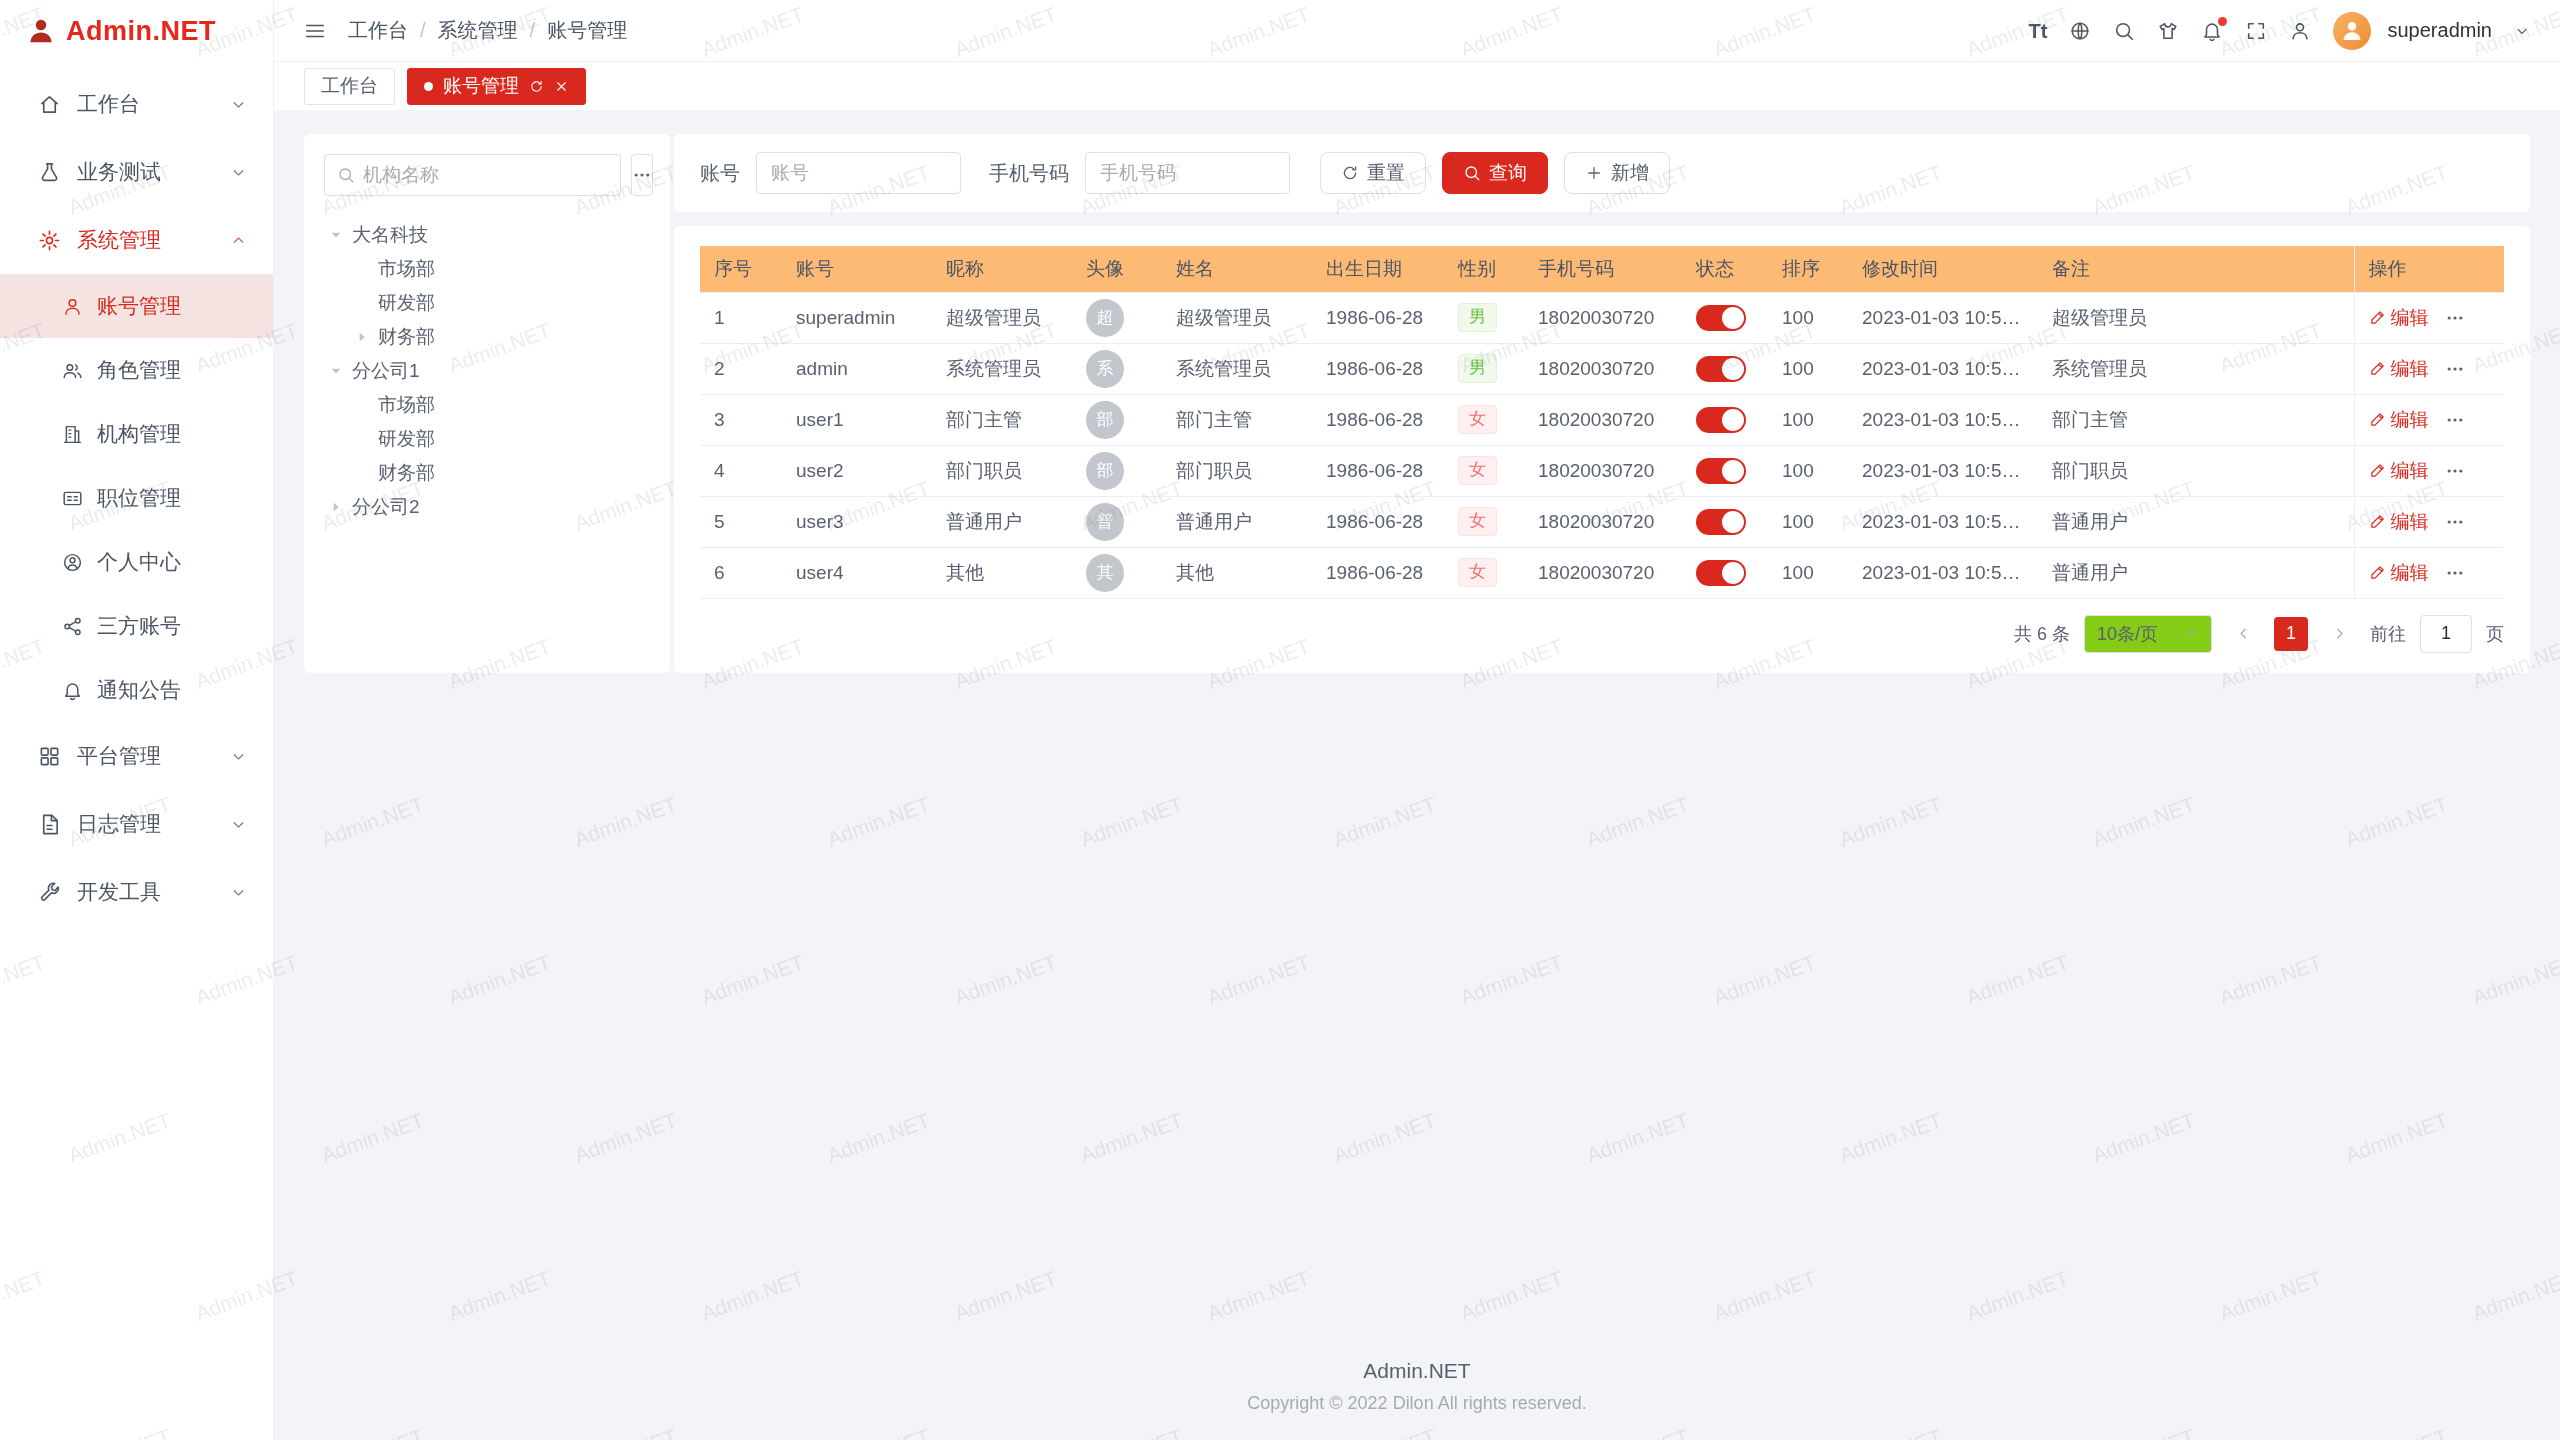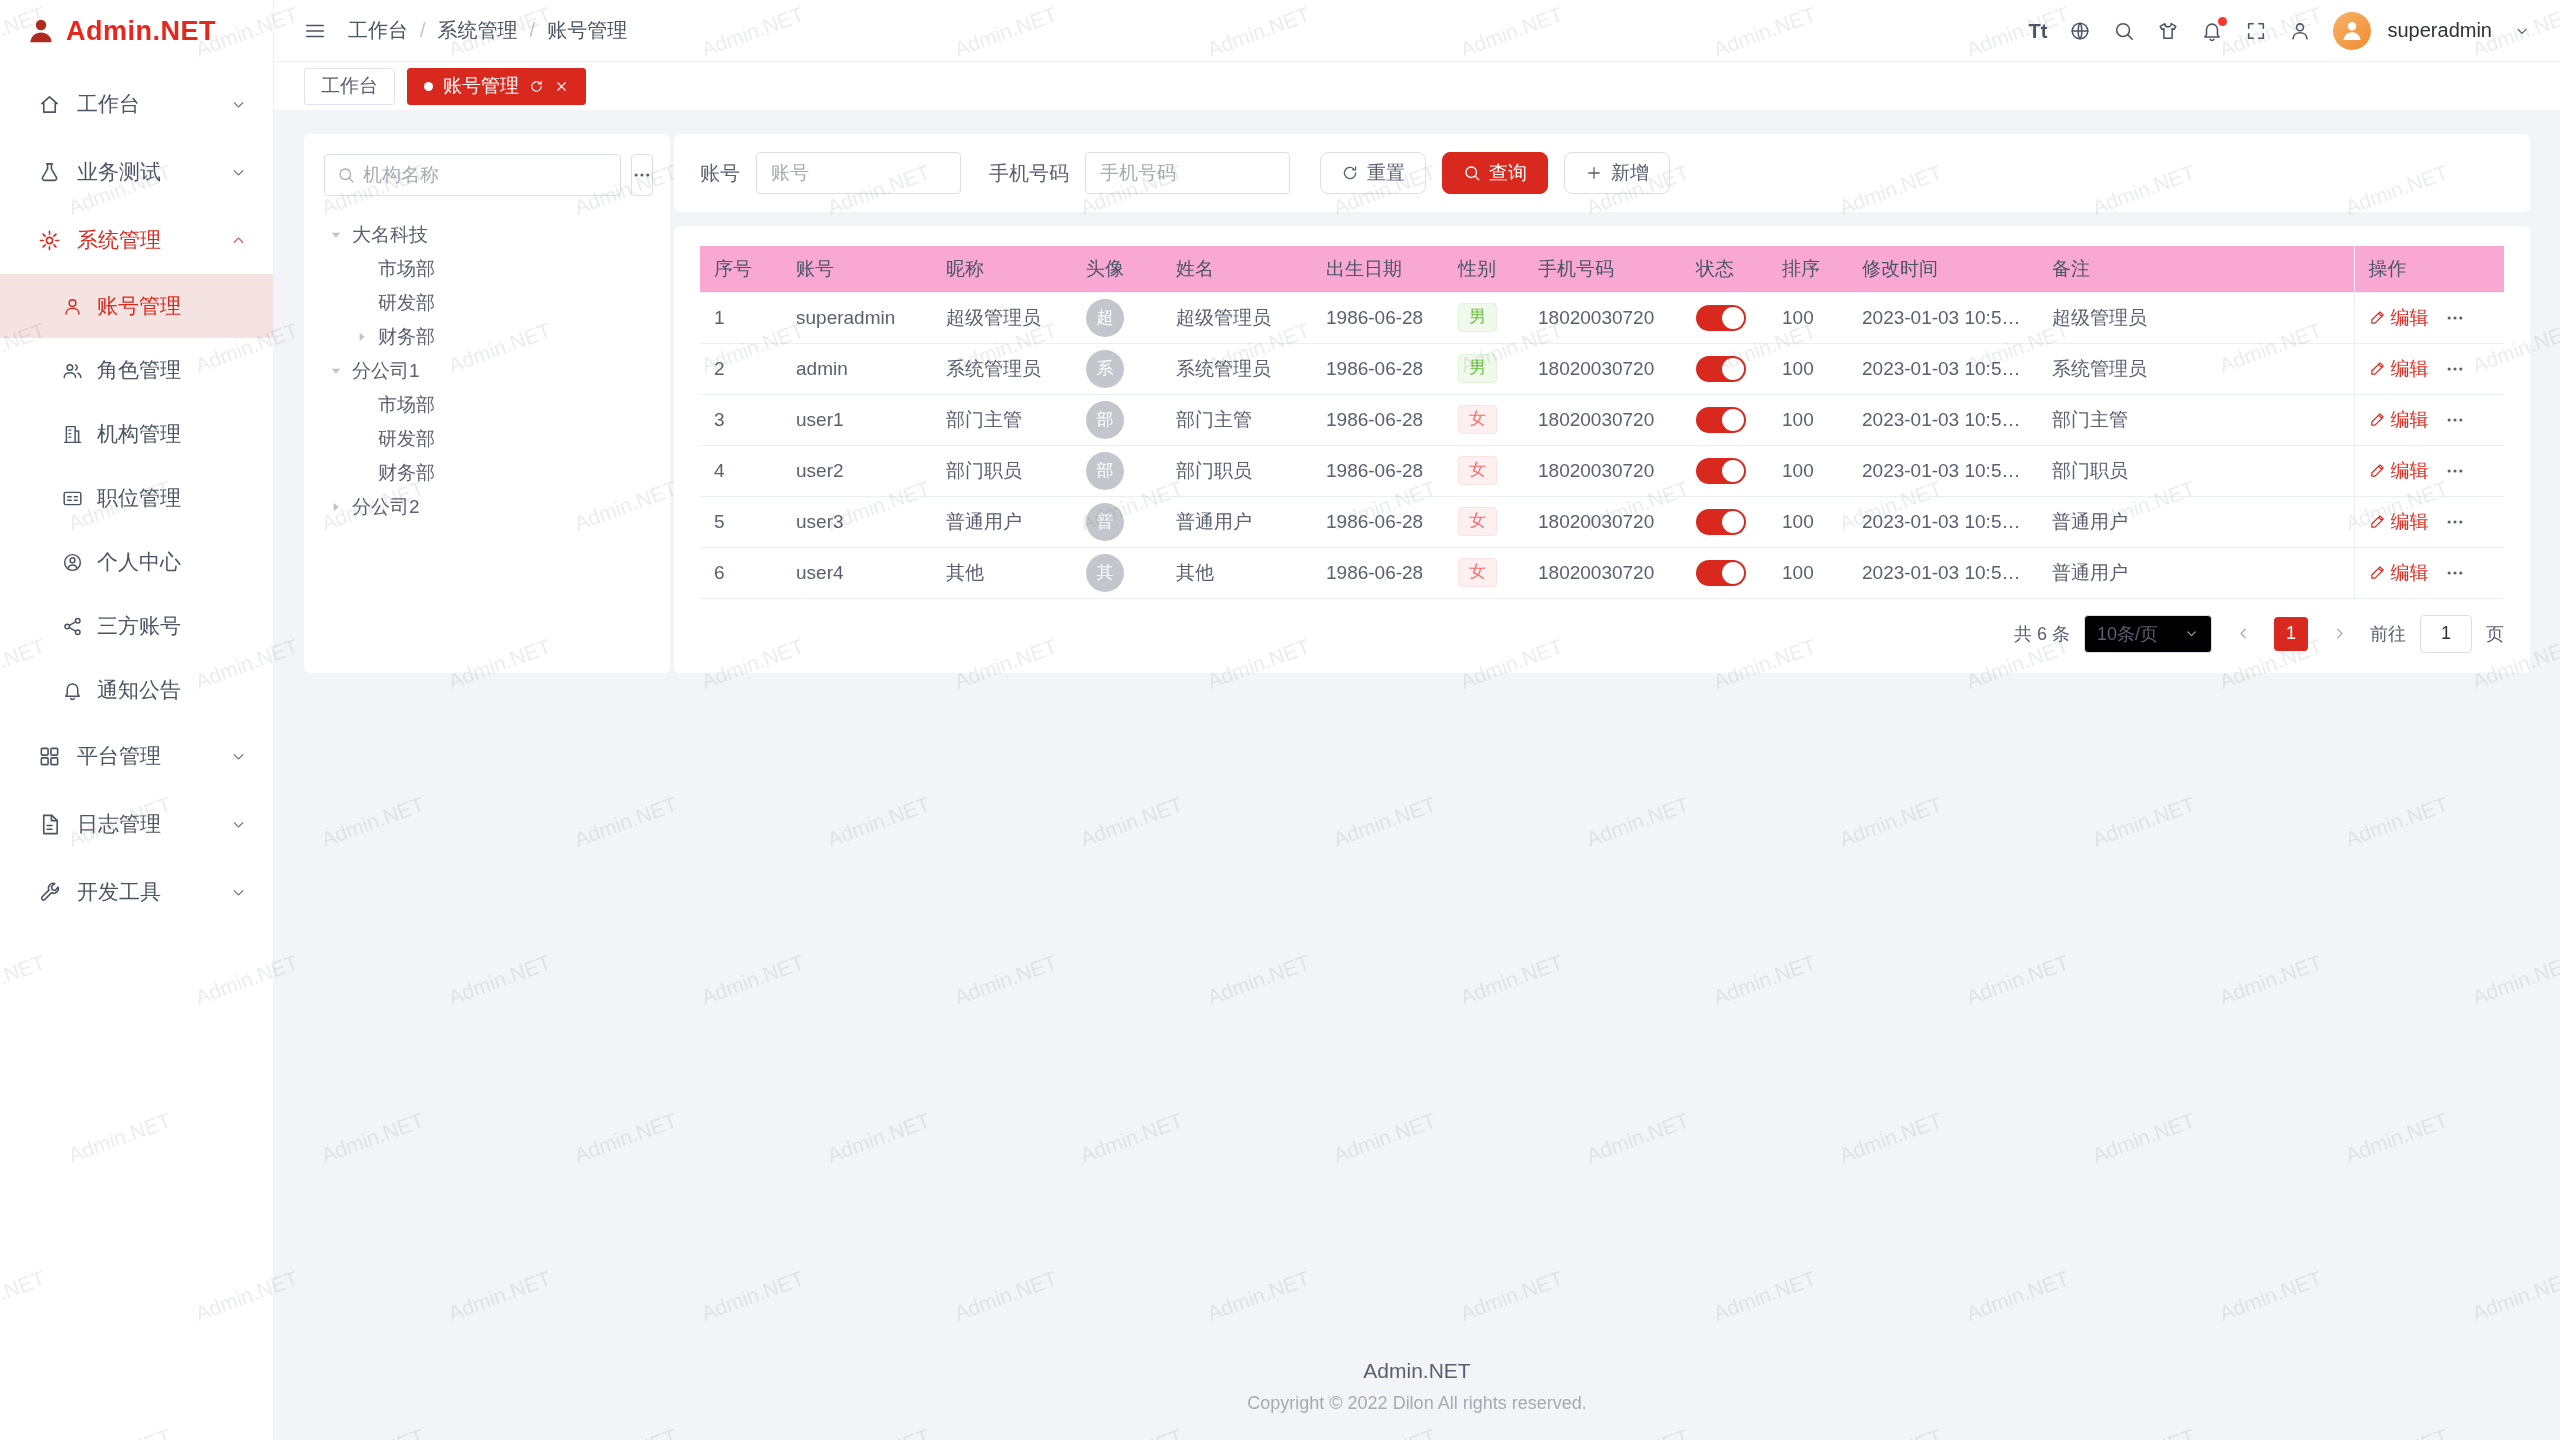--- a/index.html
+++ b/index.html
@@ -84,37 +84,37 @@
 .f-input{width:205px;height:42px;border:1px solid #dcdfe6;border-radius:4px;padding:0 14px;font-size:19px;color:#303133;outline:none;font-family:inherit;background:#fff}
 .f-input::placeholder{color:#a8abb2}
 .btn{height:42px;display:inline-flex;align-items:center;gap:8px;padding:0 20px;border-radius:8px;font-size:19px;cursor:pointer;border:1px solid #dcdfe6;background:#fff;color:#5a6070;font-family:inherit}
 .btn svg{width:18px;height:18px}
 .btn.primary{background:var(--primary);border-color:var(--primary);color:#fff}
 .btn.reset{margin-left:14px}
 
 
 .table-card{padding:20px 26px;display:flex;flex-direction:column}
 table.grid{width:100%;border-collapse:collapse;table-layout:fixed}
-.grid th{height:46px;background:#f9a8d4;font-weight:500;font-size:19px;color:#4c5564;text-align:left;padding:0 14px;border-bottom:1px solid #ebeef5;white-space:nowrap}
+.grid th{height:46px;background:#fdba74;font-weight:500;font-size:19px;color:#4c5564;text-align:left;padding:0 14px;border-bottom:1px solid #ebeef5;white-space:nowrap}
 .grid td{height:51px;font-size:19px;color:#5a6070;padding:0 14px;border-bottom:1px solid #ebeef5;white-space:nowrap;overflow:hidden;text-overflow:ellipsis}
 .grid th:last-child,.grid td:last-child{border-left:1px solid #ebeef5}
 .avatar-chip{width:38px;height:38px;border-radius:50%;background:#c3c6cc;color:#fff;display:inline-flex;align-items:center;justify-content:center;font-size:17px}
 .badge{display:inline-block;padding:3px 10px;border-radius:4px;font-size:17px;line-height:1.2;border:1px solid transparent}
 .badge.g-m{color:var(--male);background:#f0f9eb;border-color:#e1f3d8}
 .badge.g-f{color:var(--female);background:#fef0f0;border-color:#fde2e2}
 .toggle{width:50px;height:26px;border-radius:13px;background:var(--primary);display:inline-block;position:relative;cursor:pointer;vertical-align:middle}
 .toggle .knob{position:absolute;top:2px;right:2px;width:22px;height:22px;border-radius:50%;background:#fff}
 .op-edit{color:var(--primary);display:inline-flex;align-items:center;gap:5px;cursor:pointer;vertical-align:middle}
 .op-edit svg{width:17px;height:17px}
 .op-more{color:#5a6070;display:inline-flex;margin-left:16px;cursor:pointer;vertical-align:middle}
 .op-more svg{width:20px;height:20px}
 
 
 .pagination{margin-top:16px;display:flex;align-items:center;justify-content:flex-end;gap:14px;font-size:18px;color:#5a6070}
-.pg-size{height:38px;min-width:128px;border:1px solid #dcdfe6;border-radius:4px;display:flex;align-items:center;justify-content:space-between;gap:10px;padding:0 12px;cursor:pointer;background:#000000}
+.pg-size{height:38px;min-width:128px;border:1px solid #dcdfe6;border-radius:4px;display:flex;align-items:center;justify-content:space-between;gap:10px;padding:0 12px;cursor:pointer;background:#84cc16}
 .pg-chev{display:flex;color:#a8abb2}
 .pg-chev svg{width:15px;height:15px}
 .pg-btn{width:34px;height:34px;display:flex;align-items:center;justify-content:center;color:#a8abb2;cursor:pointer}
 .pg-btn svg{width:17px;height:17px}
 .pg-page{width:34px;height:34px;border-radius:4px;background:var(--primary);color:#fff;display:flex;align-items:center;justify-content:center;font-size:18px;cursor:pointer}
 .pg-input{width:52px;height:38px;border:1px solid #dcdfe6;border-radius:4px;text-align:center;font-size:18px;color:#303133;outline:none;font-family:inherit;background:#fff}
 
 
 .footer{margin-top:auto;text-align:center;padding:20px 0 26px}
 .f-title{font-size:21px;color:#5a6070;margin-bottom:10px}

